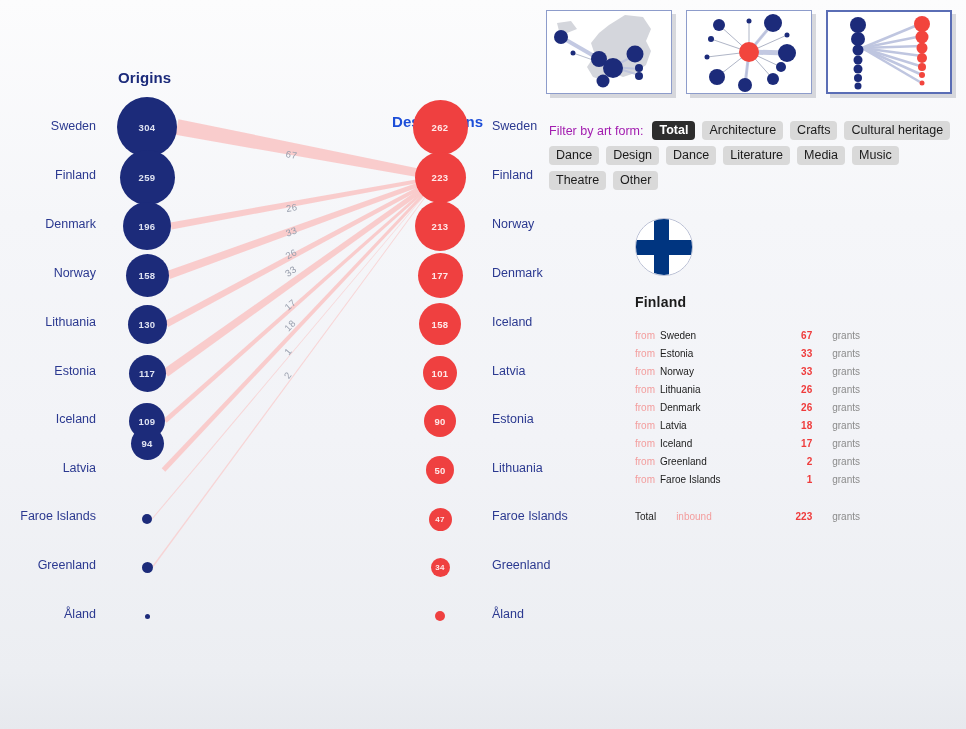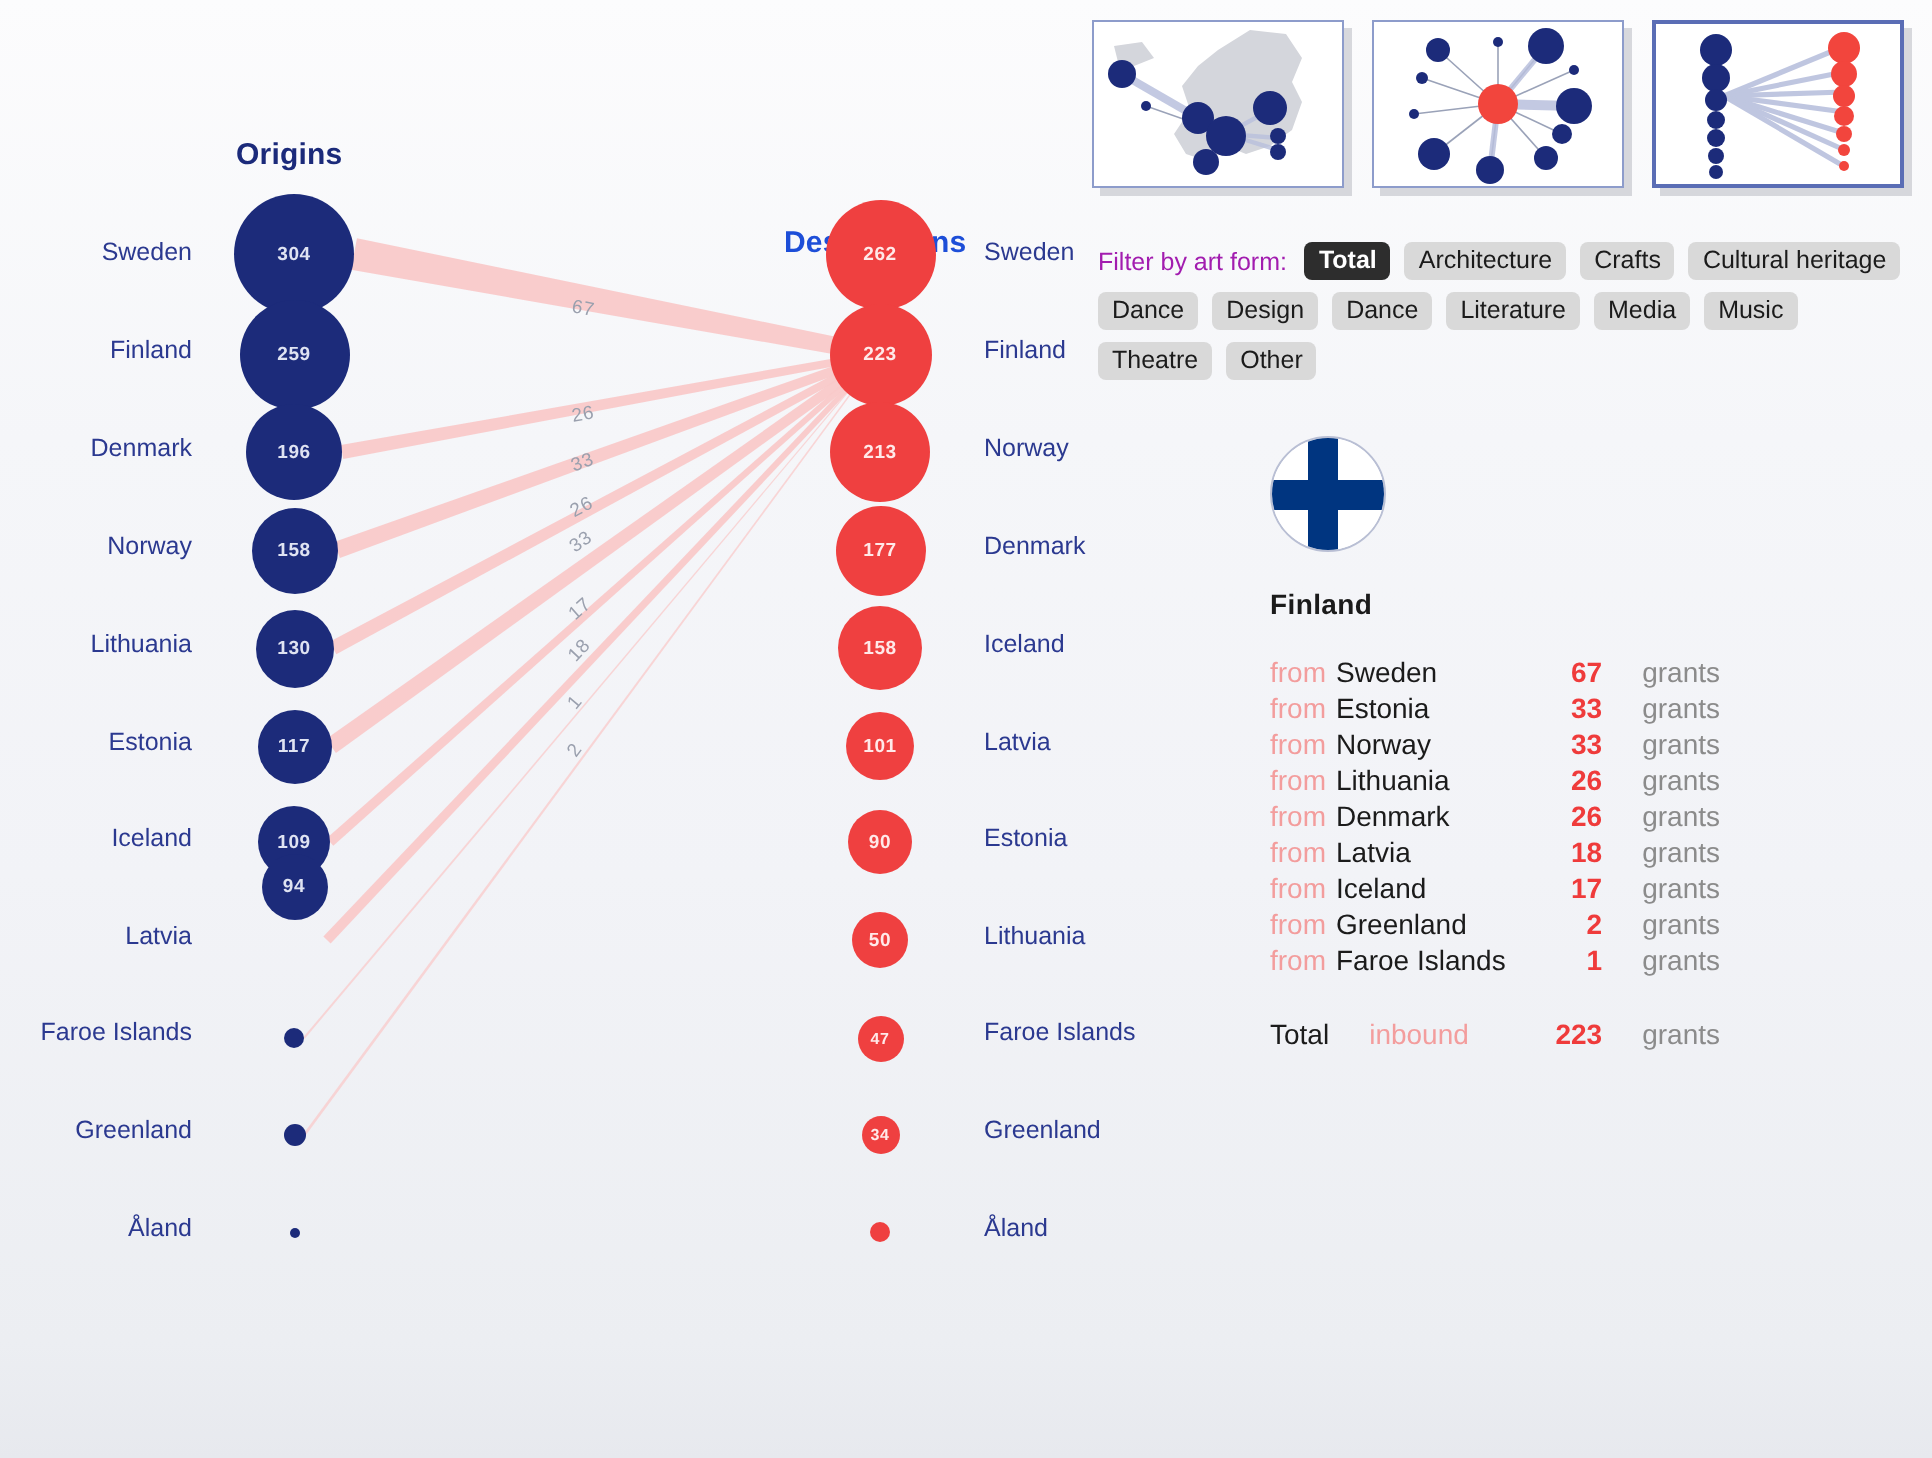--- a/index.html
+++ b/index.html
@@ -98,21 +98,21 @@
     margin-top: 18px;
     font-size: 14px;
     font-weight: bold;
     color: #1b1b1b;
     letter-spacing: .2px;
   }
   #grant-list { margin-top: 17px; width: 225px; }
   .grant-row {
     display: flex;
     align-items: baseline;
-    font-size: 14px;
+    font-size: 10px;
     line-height: 18px;
   }
   .grant-dir { color: #f39d9d; margin-right: 5px; }
   .grant-country { color: #1b1b1b; flex: 1; }
   .grant-num { color: #ef3b3b; font-weight: bold; text-align: right; min-width: 26px; }
   .grant-unit { color: #8b8b8b; margin-left: 20px; }
   #grant-total { margin-top: 19px; }
   #grant-total .grant-country { color: #1b1b1b; }
   #grant-total .t-word { color: #1b1b1b; }
   #grant-total .t-dir { color: #f39d9d; margin-left: 20px; }

